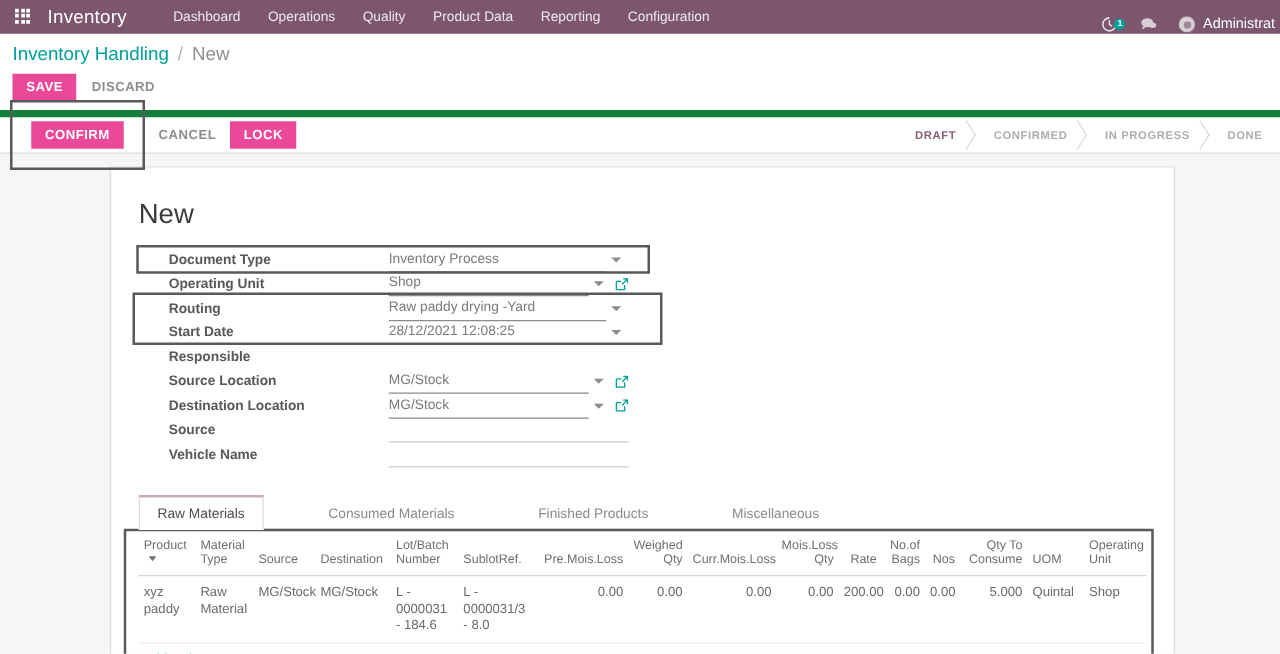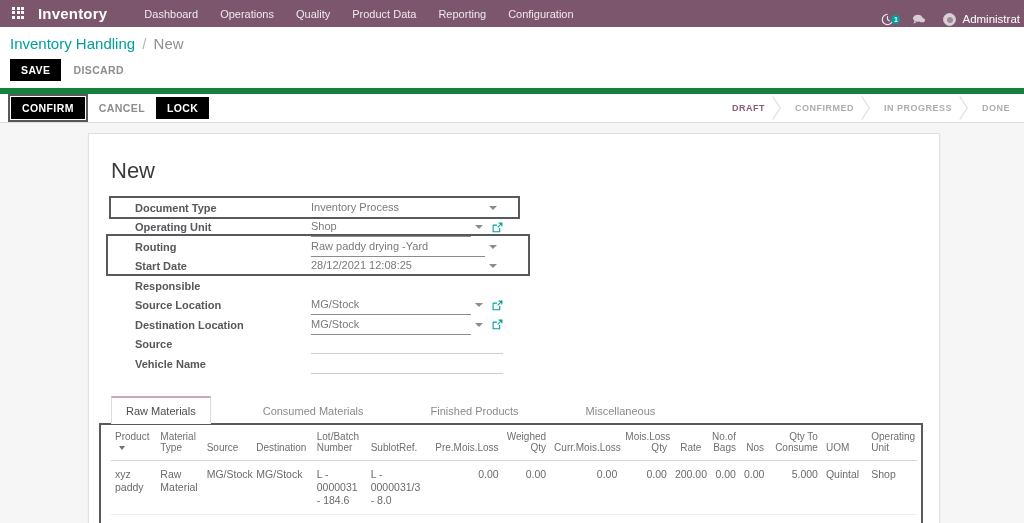--- a/index.html
+++ b/index.html
@@ -27,21 +27,21 @@
     display: grid;
     grid-template-columns: repeat(3, 3px);
     grid-template-rows: repeat(3, 3px);
     gap: 1.5px;
     margin: 0 12px 0 6px;
     cursor: pointer;
   }
   .apps-grid i { background: #ffffff; display: block; width: 3px; height: 3px; }
   .brand {
     font-size: 15px;
-    font-weight: bold;
+    font-weight: normal;
     letter-spacing: .2px;
     margin-right: 26px;
     cursor: pointer;
   }
   .menu-list { display: flex; align-items: center; gap: 0; }
   .menu-item {
     font-size: 11px;
     padding: 6px 11px;
     color: #f0e8ee;
     cursor: pointer;
@@ -106,21 +106,21 @@
     background: #ffffff;
     border-bottom: 6px solid #15803d;
     padding: 8px 10px 7px 10px;
   }
   .breadcrumb { font-size: 15px; margin-bottom: 7px; }
   .bc-link { color: #00a09d; cursor: pointer; }
   .bc-sep { color: #b3b3b3; margin: 0 3px; }
   .bc-cur { color: #8f8f8f; }
   .cp-buttons { display: flex; align-items: center; gap: 10px; }
   .btn-primary {
-    background: #000000;
+    background: #ec4899;
     color: #ffffff;
     border: none;
     font-size: 10.5px;
     font-weight: bold;
     letter-spacing: .4px;
     padding: 5px 11px;
     cursor: pointer;
     font-family: inherit;
   }
   .btn-link {
@@ -140,21 +140,21 @@
     border-bottom: 1px solid #dcdcdc;
     height: 29px;
     display: flex;
     align-items: center;
     padding-left: 8px;
     position: relative;
   }
   .act-wrap { display: flex; align-items: center; gap: 9px; }
   .hl-confirm {
     border: 2px solid #58595b;
-    padding: 1px;
+    padding: 15px;
     display: inline-flex;
   }
   .statuses {
     position: absolute;
     right: 0; top: 0; bottom: 0;
     display: flex;
     align-items: stretch;
   }
   .st {
     display: flex; align-items: center;

